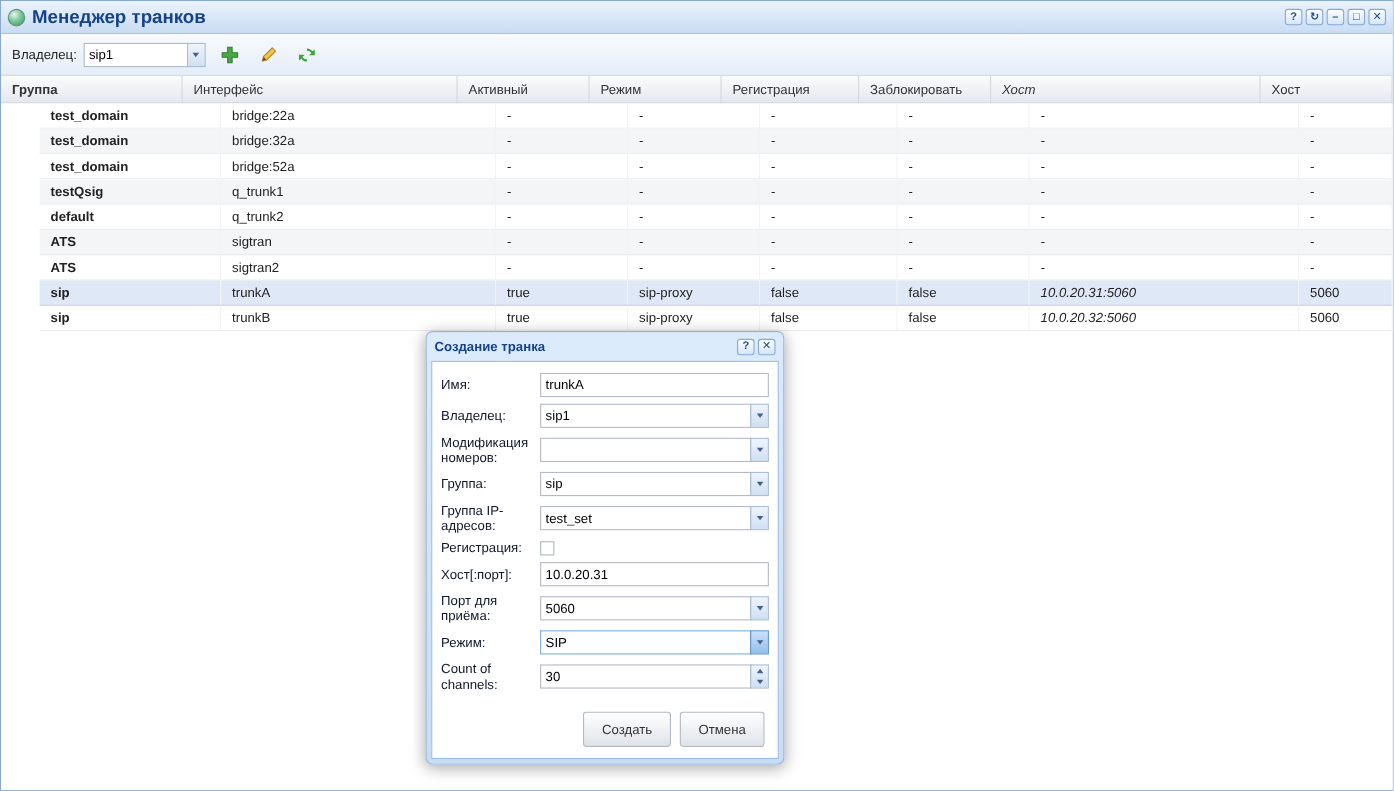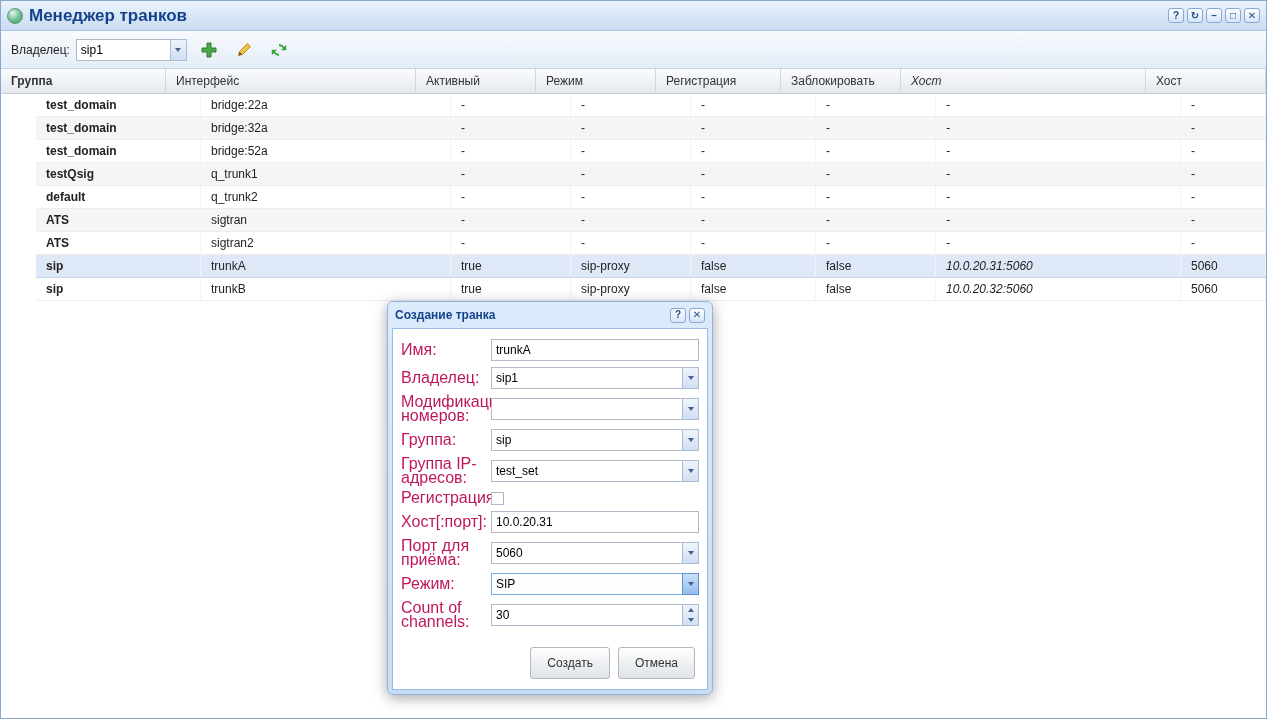--- a/index.html
+++ b/index.html
@@ -49,21 +49,21 @@
   .col4 { width:125px; } .col5 { width:120px; } .col6 { width:245px;font-style:italic; } .col7 { flex:1; }
 
   
   .dialog { position:absolute; left:386px; top:300px; width:326px;
     background:linear-gradient(#dcebfb,#c9ddf2); border:1px solid #93b4dd; border-radius:6px;
     padding:0 4px 4px; box-shadow:0 3px 14px rgba(0,0,0,0.35); z-index:10; }
   .dialog-header { height:26px; display:flex; align-items:center; padding:0 3px; }
   .dialog-title { flex:1; font-size:12px; font-weight:bold; color:#15428b; }
   .dialog-body { background:#fff; border:1px solid #99bbe8; padding:10px 8px 8px; }
   .frow { display:flex; align-items:center; margin-bottom:6px; }
-  .flabel { width:90px; padding-right:4px; font-size:16px; color:#be185d; line-height:14px; }
+  .flabel { width:90px; padding-right:4px; font-size:12px; color:#0f172a; line-height:14px; }
   .ffield { flex:1; display:flex; align-items:center; }
   .input-wrap { display:inline-flex; width:100%; }
   .tinput { flex:1; min-width:0; height:22px; border:1px solid #b5b8c8; padding:0 4px;
     font:12px "Liberation Sans","DejaVu Sans",sans-serif; color:#000; background:#fff; }
   .input-wrap.focused .tinput { border-color:#7eadde; background:#fdfefe; }
   .input-wrap.focused .trigger { background:linear-gradient(#cbe0f8,#94beec); border-color:#5e92cc; }
   .trigger.spin { flex-direction:column; }
   .trigger.spin i { display:flex; align-items:center; justify-content:center; height:10px; }
   .arr-up-s { width:0; height:0; border-left:3px solid transparent; border-right:3px solid transparent; border-bottom:4px solid #46608c; }
   .arr-down-s { width:0; height:0; border-left:3px solid transparent; border-right:3px solid transparent; border-top:4px solid #46608c; }

